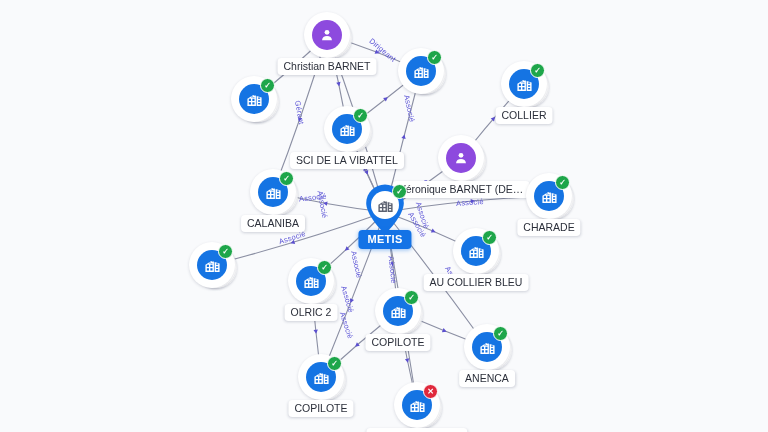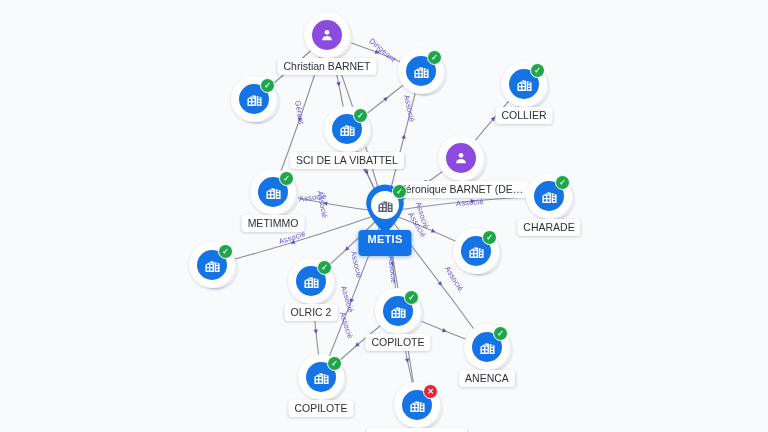--- a/index.html
+++ b/index.html
@@ -59,21 +59,21 @@
   .pin{
     position:absolute;left:0;top:0;width:46px;height:52px;
   }
   .pin-inner{
     position:absolute;left:9px;top:8px;width:28px;height:28px;border-radius:50%;
     background:#ffffff;display:flex;align-items:center;justify-content:center;
   }
   .node.focus .badge{right:1px;top:1px;}
   .label.focus-label{
     top:47px;background:#1473e6;color:#ffffff;font-size:11px;font-weight:bold;
-    padding:3px 9px 11px 9px;border-radius:4px;letter-spacing:.3px;
+    padding:3px 9px 4px 9px;border-radius:4px;letter-spacing:.3px;
     box-shadow:0 1px 4px rgba(20,115,230,.45);
     text-align:center;
   }
 </style>
 </head>
 <body>
 
 <div id="graph-root">
     <svg id="graph" viewBox="0 0 768 432">
       <path class="edge" d="M 327 35 Q 375.24615384615385 49.746153846153845 421 71"></path>
@@ -235,21 +235,21 @@
         <div class="card c2"></div>
         <div class="card c1"></div>
         <div class="disc company">
           <svg width="17" height="17" viewBox="0 0 24 24" aria-hidden="true">
     <path fill="#ffffff" d="M2 21V11l6-4v3l6-4v15H2zm2-2h3v-3H4v3zm0-5h3v-3H4v3zm5 5h3v-3H9v3zm0-5h3v-3H9v3zm0-5h3V6H9v3z"></path>
     <path fill="#ffffff" d="M15 21V7l7 2v12h-7zm2-2h3v-2h-3v2zm0-4h3v-2h-3v2zm0-4h3v-2h-3v2z"></path>
   </svg>
         </div>
         <span class="badge ok">✓</span>
       </div>
-      <div class="label">METIMMO</div>
+      <div class="label">CALANIBA</div>
     </div>
     <div class="node" style="left: 549px; top: 196px;">
       <div class="stack">
         <div class="card c3"></div>
         <div class="card c2"></div>
         <div class="card c1"></div>
         <div class="disc company">
           <svg width="17" height="17" viewBox="0 0 24 24" aria-hidden="true">
     <path fill="#ffffff" d="M2 21V11l6-4v3l6-4v15H2zm2-2h3v-3H4v3zm0-5h3v-3H4v3zm5 5h3v-3H9v3zm0-5h3v-3H9v3zm0-5h3V6H9v3z"></path>
     <path fill="#ffffff" d="M15 21V7l7 2v12h-7zm2-2h3v-2h-3v2zm0-4h3v-2h-3v2zm0-4h3v-2h-3v2z"></path>
@@ -280,20 +280,21 @@
         <div class="card c2"></div>
         <div class="card c1"></div>
         <div class="disc company">
           <svg width="17" height="17" viewBox="0 0 24 24" aria-hidden="true">
     <path fill="#ffffff" d="M2 21V11l6-4v3l6-4v15H2zm2-2h3v-3H4v3zm0-5h3v-3H4v3zm5 5h3v-3H9v3zm0-5h3v-3H9v3zm0-5h3V6H9v3z"></path>
     <path fill="#ffffff" d="M15 21V7l7 2v12h-7zm2-2h3v-2h-3v2zm0-4h3v-2h-3v2zm0-4h3v-2h-3v2z"></path>
   </svg>
         </div>
         <span class="badge ok">✓</span>
       </div>
+      <div class="label">AU COLLIER BLEU</div>
     </div>
     <div class="node" style="left: 212px; top: 265px;">
       <div class="stack">
         <div class="card c3"></div>
         <div class="card c2"></div>
         <div class="card c1"></div>
         <div class="disc company">
           <svg width="17" height="17" viewBox="0 0 24 24" aria-hidden="true">
     <path fill="#ffffff" d="M2 21V11l6-4v3l6-4v15H2zm2-2h3v-3H4v3zm0-5h3v-3H4v3zm5 5h3v-3H9v3zm0-5h3v-3H9v3zm0-5h3V6H9v3z"></path>
     <path fill="#ffffff" d="M15 21V7l7 2v12h-7zm2-2h3v-2h-3v2zm0-4h3v-2h-3v2zm0-4h3v-2h-3v2z"></path>

